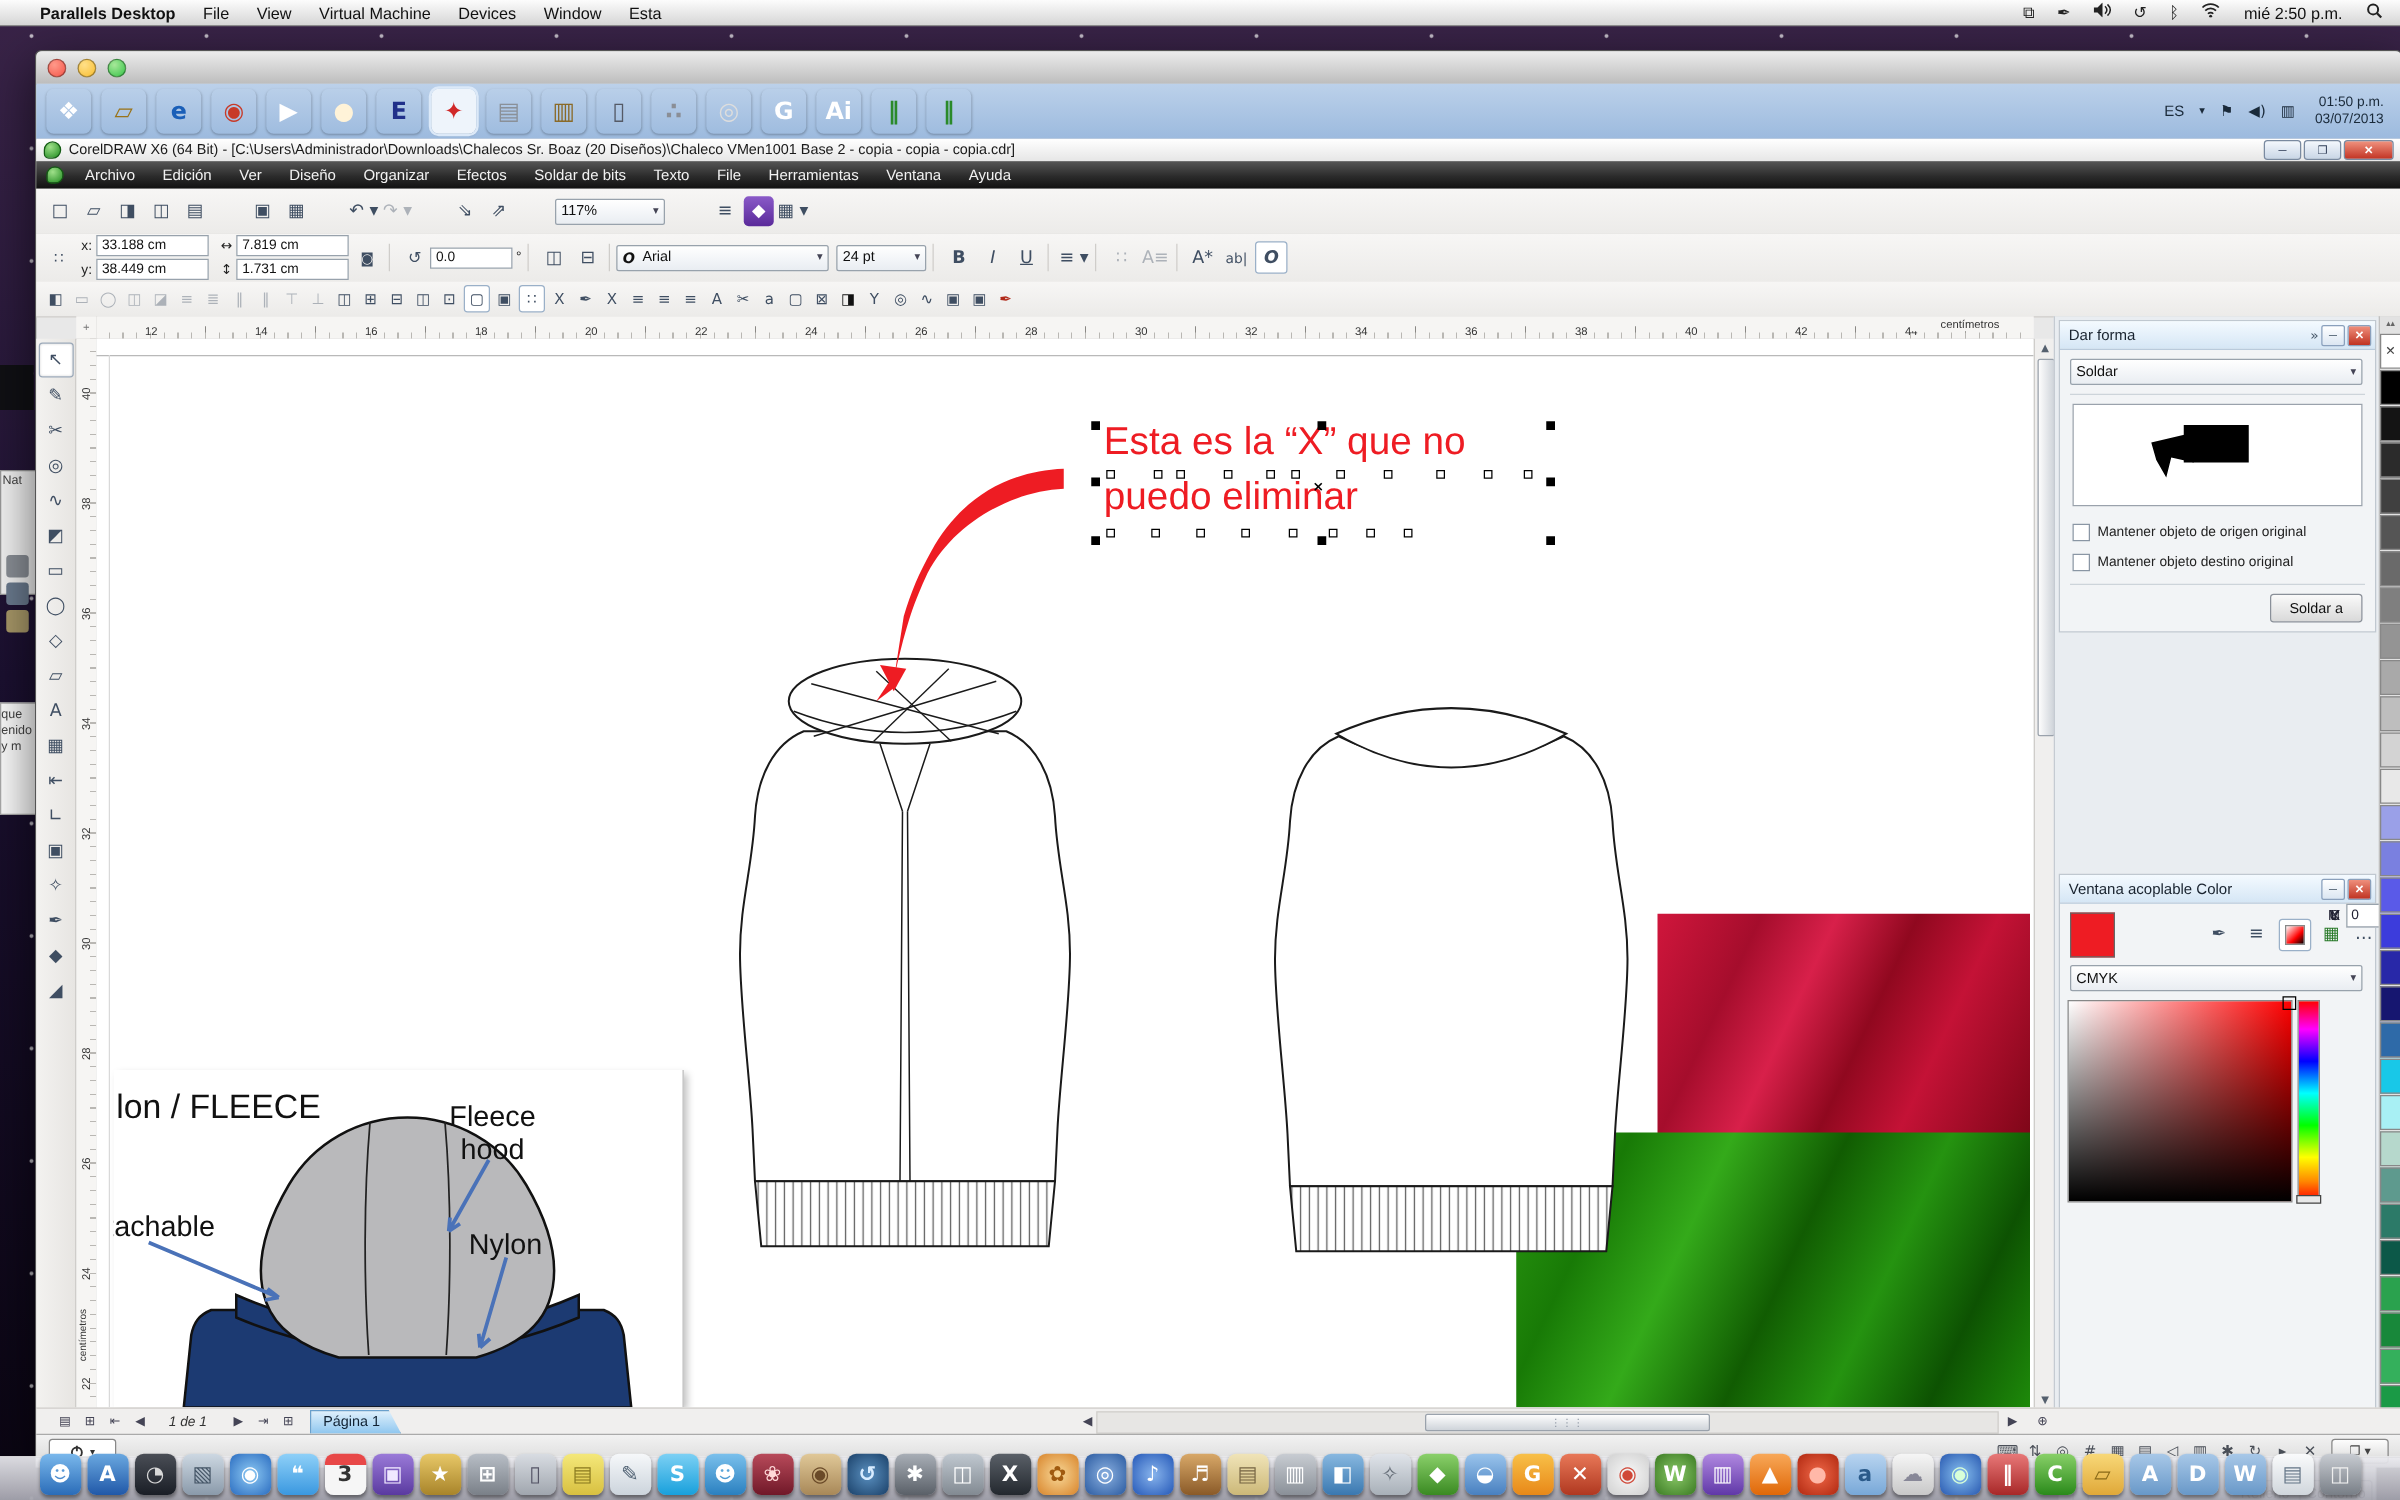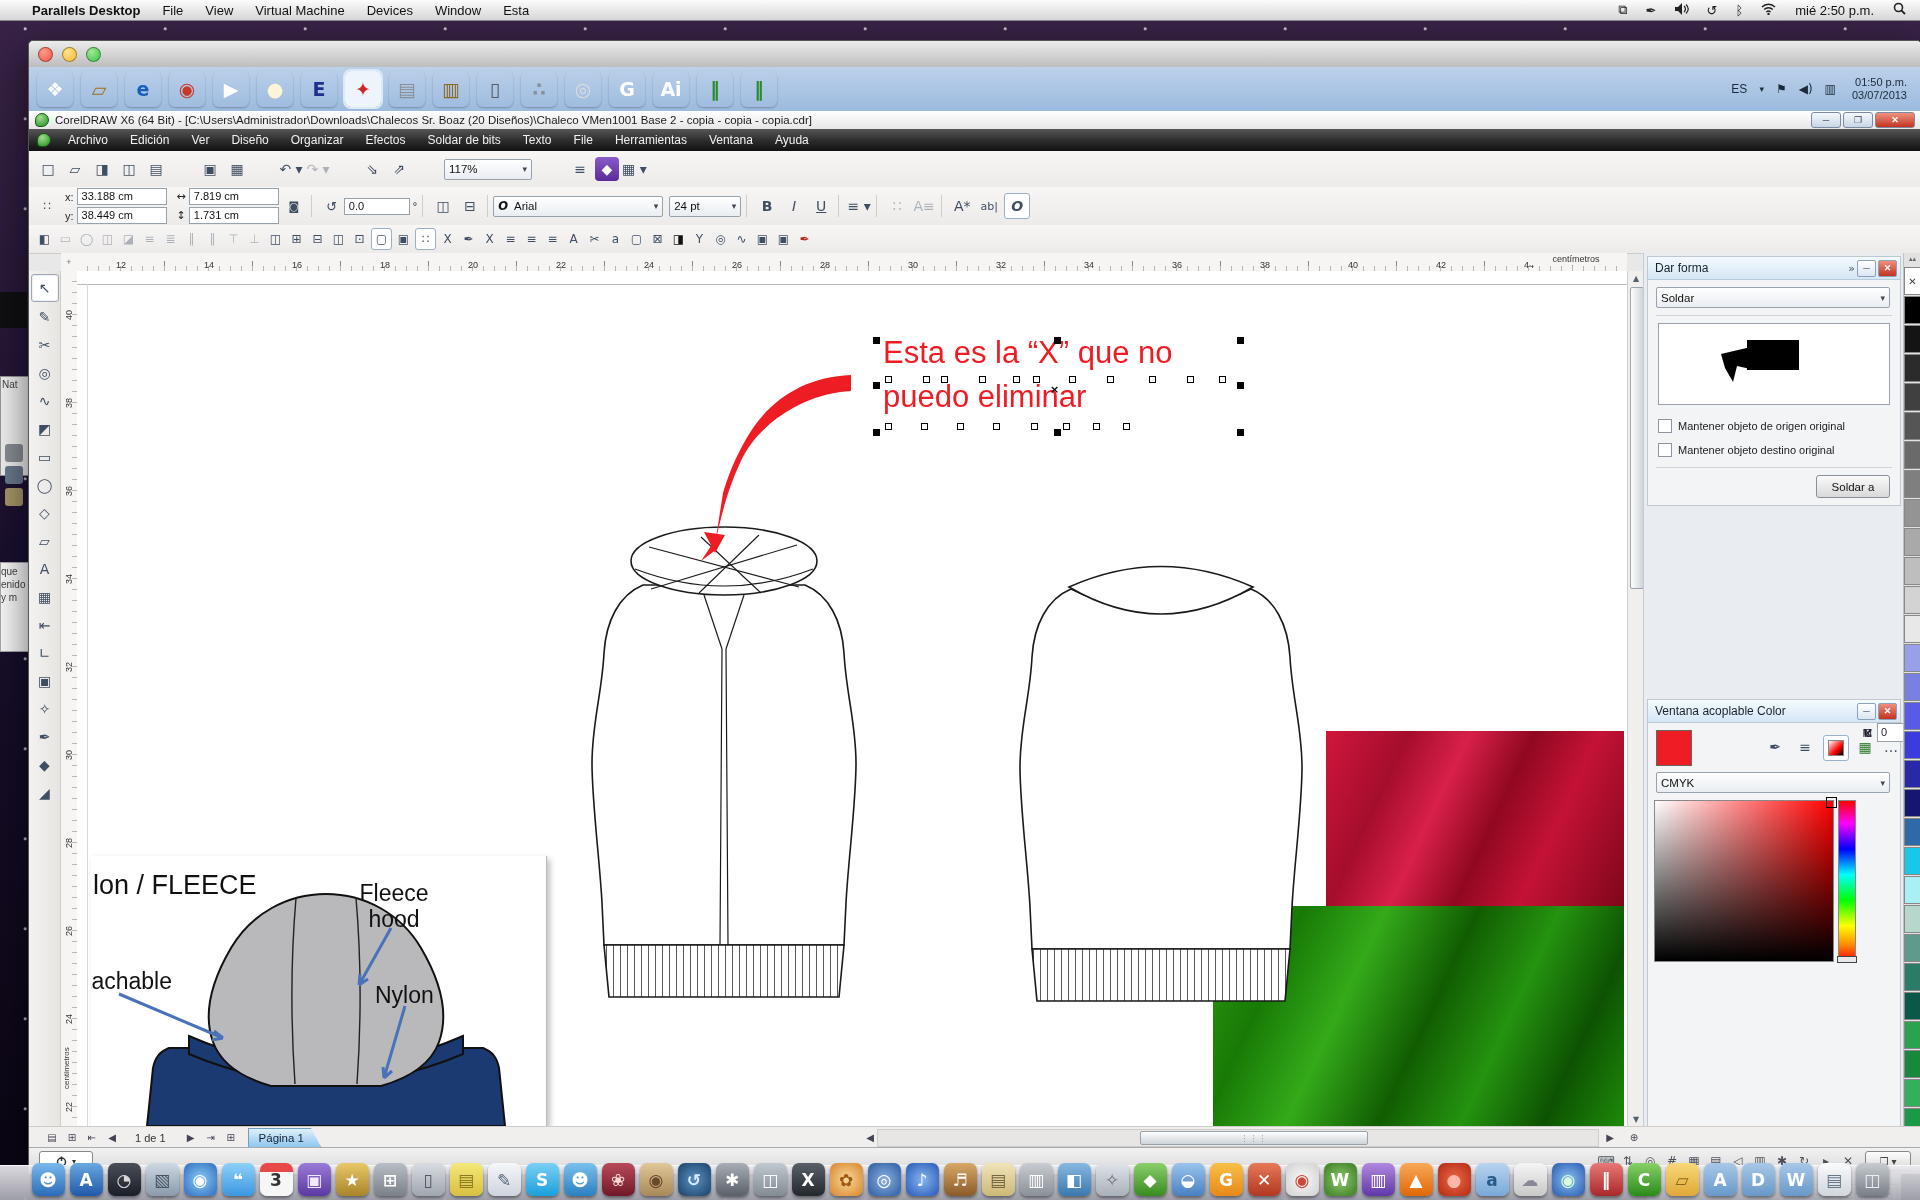--- a/index.html
+++ b/index.html
@@ -767,21 +767,21 @@
           <span class="swatch" style="background: rgb(26, 154, 70);"></span>
           <span class="swatch" style="background: rgb(15, 122, 48);"></span>
         </div>
     </div>
 
     <div class="abs bottombar">
       <span class="navchip ic glyphf" style="margin-left:14px;">▤</span>
       <span class="navchip ic glyphf">⊞</span>
       <span class="navchip ic glyphf">⇤</span>
       <span class="navchip ic glyphf">◀</span>
-      <span style="margin:0 14px;">1 de 1</span>
+      <span style="margin:0 14px;font-style:italic;">1 de 1</span>
       <span class="navchip ic glyphf">▶</span>
       <span class="navchip ic glyphf">⇥</span>
       <span class="navchip ic glyphf">⊞</span>
       <span class="ptab">Página 1</span>
       <span class="navchip ic glyphf" style="position:absolute;left:830px;">◀</span>
       <div class="hscroll">
         <div class="hthumb">⋮⋮⋮</div>
       </div>
       <span class="navchip ic glyphf" style="position:absolute;left:1570px;">▶</span>
       <span class="navchip ic glyphf" style="position:absolute;left:1594px;">⊕</span>

